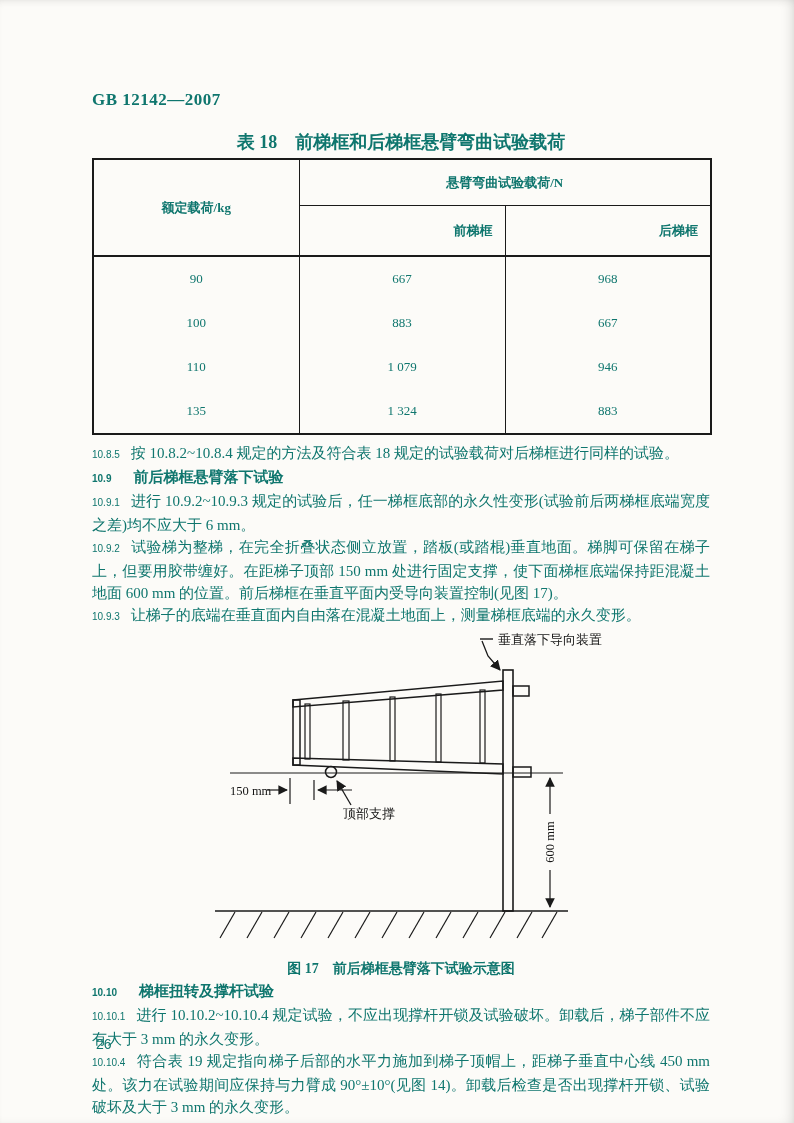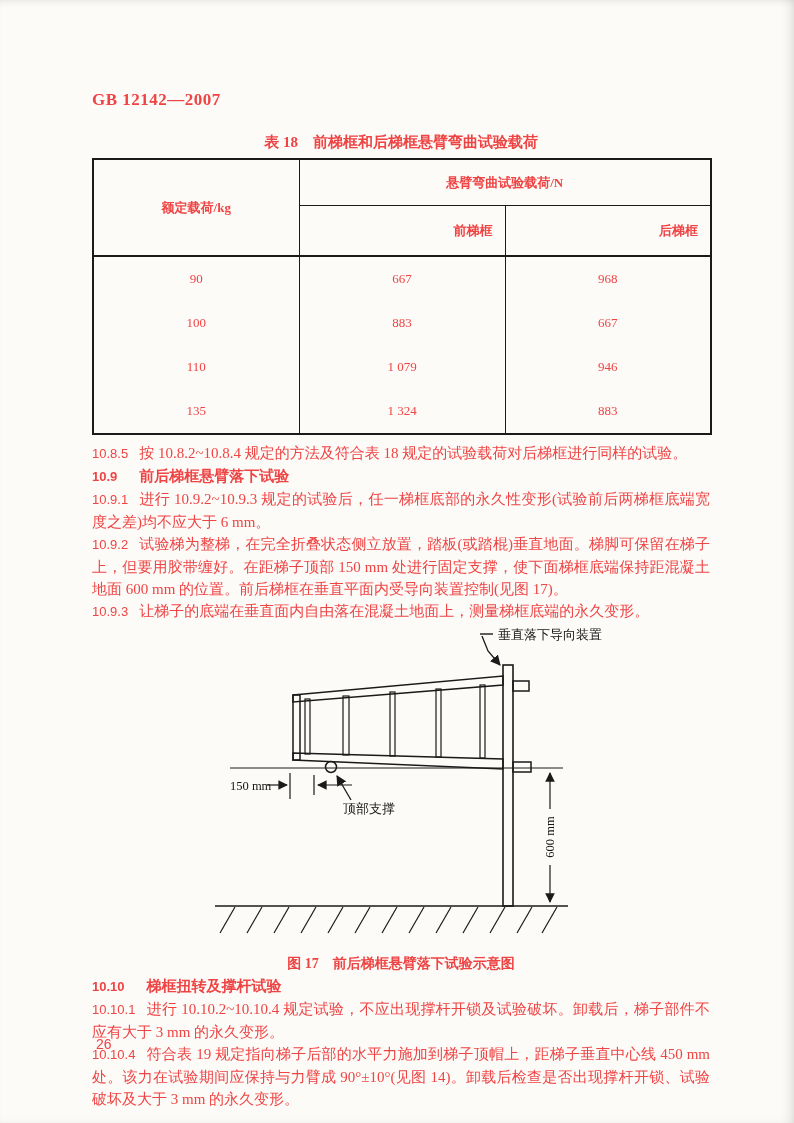--- a/index.html
+++ b/index.html
@@ -5,45 +5,45 @@
   html,body{margin:0;padding:0;}
   body{background:#e8e8e8;}
   .page{
     position:relative;
     width:794px;height:1123px;
     margin:0 auto;
     background:#fcfbf8;
     box-sizing:border-box;
     padding:90px 84px 0 92px;
     font-family:"Liberation Serif","DejaVu Serif",serif;
-    color:#ef4444;
+    color:#0f766e;
     overflow:hidden;
     box-shadow:inset -7px 0 14px -7px rgba(0,0,0,.18), inset 0 5px 10px -6px rgba(0,0,0,.10);
   }
   .std-no{font-weight:bold;font-size:17px;line-height:20px;letter-spacing:.5px;}
-  .tbl-title{font-weight:bold;font-size:15px;text-align:center;margin-top:22px;line-height:20px;}
+  .tbl-title{font-weight:bold;font-size:18px;text-align:center;margin-top:22px;line-height:20px;}
   table.t18{
     width:618px;border-collapse:collapse;margin-top:6px;
     font-size:13px;table-layout:fixed;
   }
   table.t18 th,table.t18 td{
     border:1px solid #1a1a1a;text-align:center;padding:12px;
     font-weight:normal;vertical-align:middle;
   }
   table.t18{border:2px solid #1a1a1a;}
   table.t18 .hdr{font-weight:bold;}
   table.t18 tr.span-row th{height:21px;}
   table.t18 tr.sub-row th{height:25px;border-bottom:2px solid #1a1a1a;text-align:right;}
   table.t18 td{height:20px;border-top:none;border-bottom:none;margin-left:16px;}
   table.t18 tr.r-first td{border-top:2px solid #1a1a1a;}
   col.c1{width:206px;}col.c2{width:206px;}col.c3{width:206px;}
   .body-text{margin-top:7px;font-size:15px;line-height:22px;}
   .body-text p{margin:0;text-align:justify;}
   .body-text p.head{font-weight:bold;}
-  .num{margin-right:11px;font-family:"Liberation Sans","DejaVu Sans",sans-serif;font-size:13px;}
+  .num{margin-right:11px;font-family:"Liberation Sans","DejaVu Sans",sans-serif;font-size:10px;}
   p.head .num{margin-right:22px;}
   .figure{position:relative;height:330px;}
   .figure svg{position:absolute;left:0;top:0;}
   .fig-caption{font-weight:bold;font-size:14px;text-align:center;line-height:22px;}
   .page-num{position:absolute;left:96px;top:1036px;font-size:14px;font-family:"Liberation Sans","DejaVu Sans",sans-serif;}
   .fig-label{font-size:13px;fill:#151515;font-family:"Liberation Serif","DejaVu Serif",serif;}
   .fig-dim{font-size:12.5px;fill:#151515;font-family:"Liberation Serif","DejaVu Serif",serif;}
   .ln{stroke:#1a1a1a;fill:none;}
 </style>
 </head>

